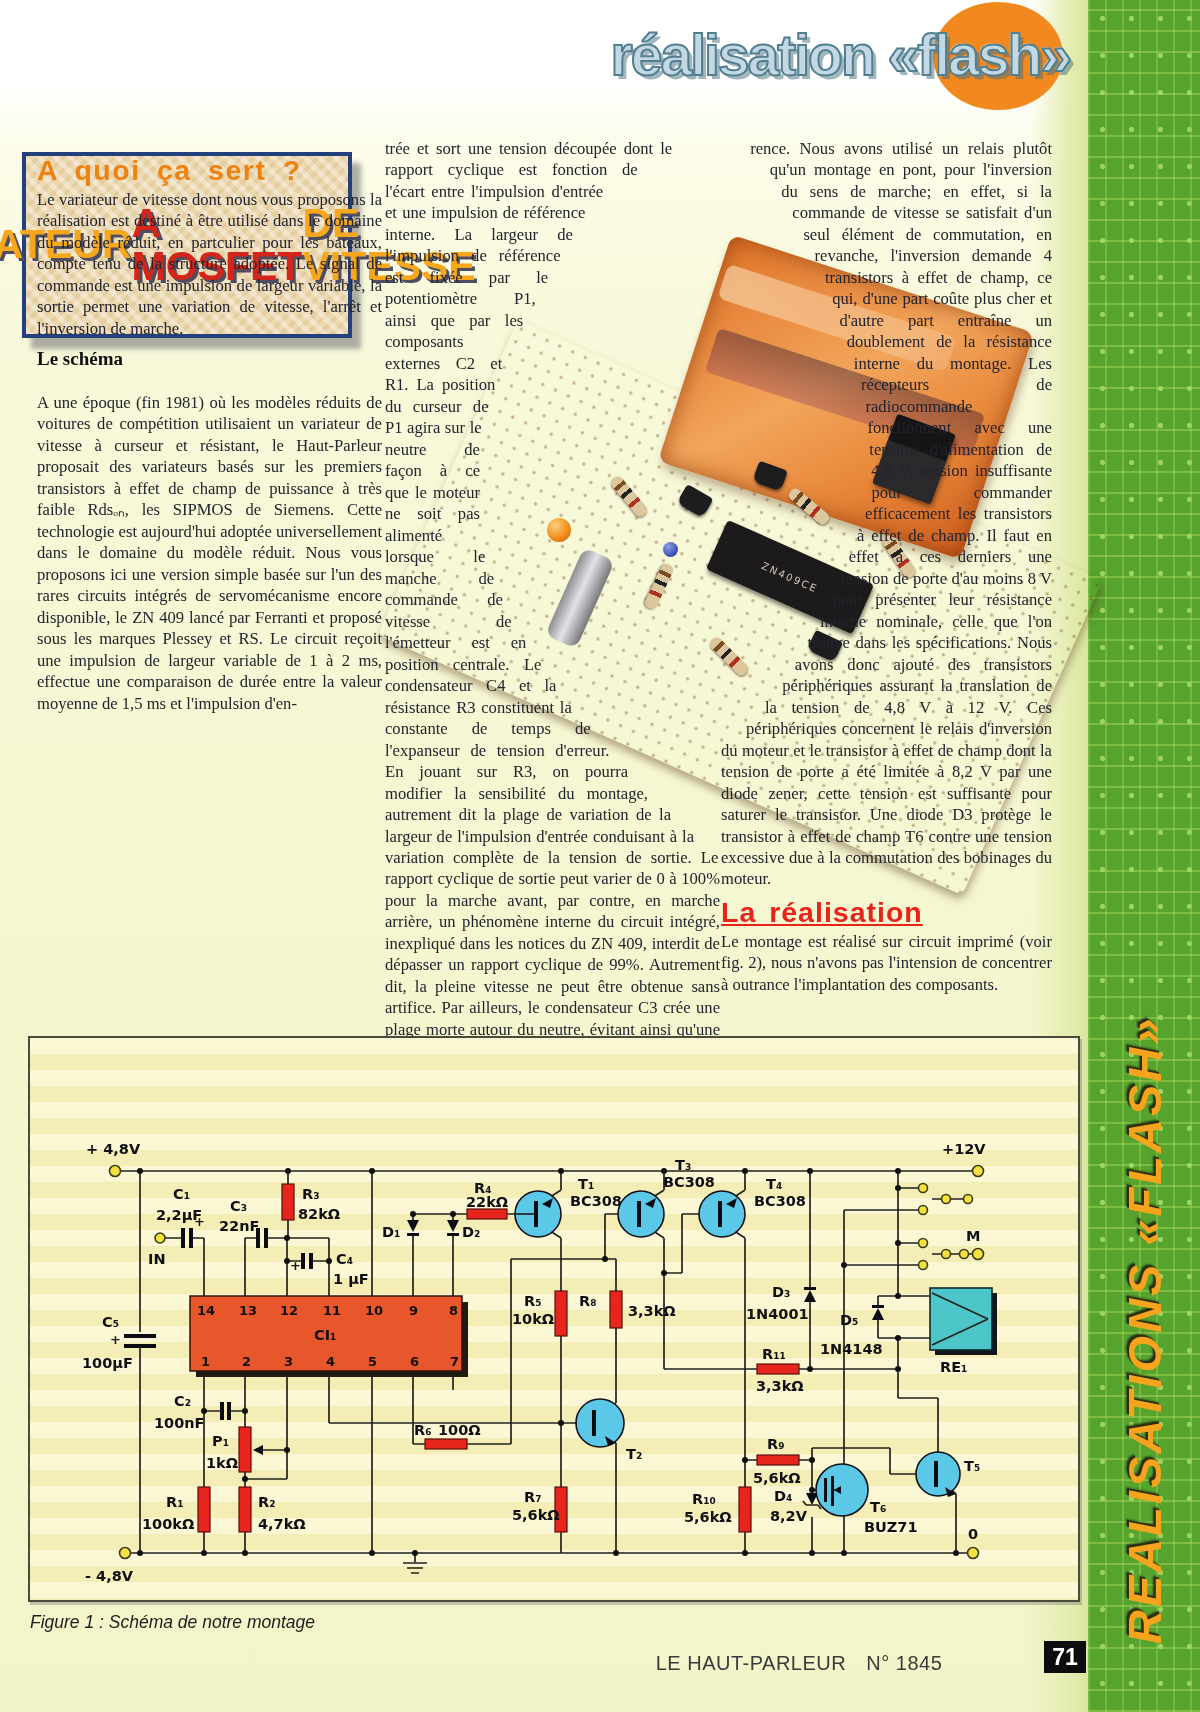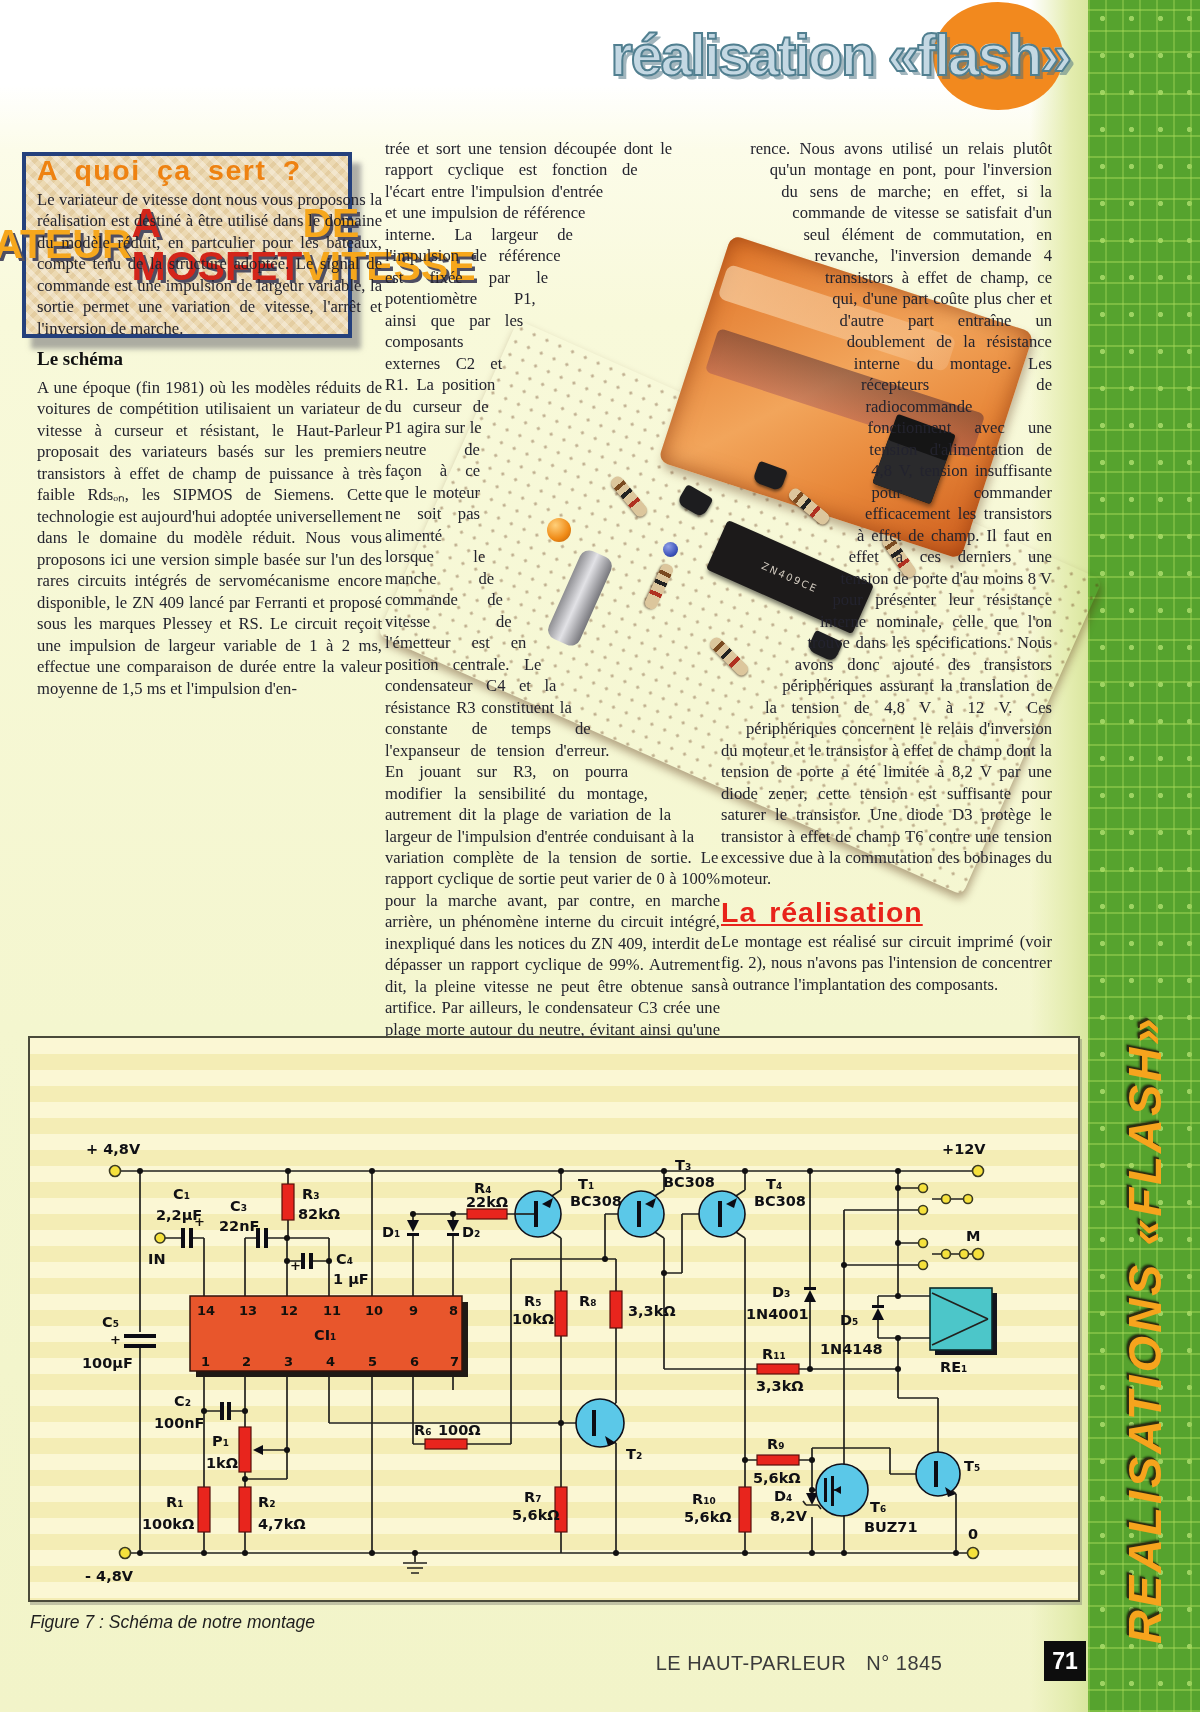--- a/index.html
+++ b/index.html
@@ -44,21 +44,21 @@
   .col{position:absolute;font-size:16.6px;line-height:1.295;color:#23232e;text-align:justify;}
   .col p{margin:0 0 4px 0;}
   .col-left{left:37px;top:152px;width:345px;}
   .col-mid{left:385px;top:138px;width:335px;}
   .col-right{left:721px;top:138px;width:331px;}
   h2.orange, h2.red{font-family:"Liberation Sans",sans-serif;font-weight:800;margin:0;}
   h2.orange{color:#ee8211;font-size:28.5px;letter-spacing:1.5px;word-spacing:7px;}
   h2.red{color:#e8231a;font-size:28.5px;letter-spacing:1px;word-spacing:4px;text-decoration:underline;}
   .h2-top{margin-top:198px;margin-bottom:12px;}
   .h2-mid{margin-top:26px;margin-bottom:10px;line-height:1.08;}
-  h3.sub{font-size:19px;margin:8px 0 5px 0;color:#111;}
+  h3.sub{font-size:19px;margin:8px 0 20px 0;color:#111;}
   .spacer-r{float:right;width:240px;height:470px;margin-top:277px;
     shape-outside:polygon(100% 0%,50% 10%,14% 30%,2% 42%,2% 52%,16% 63%,40% 74%,70% 85%,100% 94%);
     shape-margin:7px;}
   .spacer-l{float:left;width:175px;height:370px;margin-top:228px;
     shape-outside:polygon(0% 0%,25% 8%,55% 25%,78% 45%,82% 58%,60% 75%,30% 90%,0% 100%);
     shape-margin:7px;}
   .h2-real{margin-top:14px;margin-bottom:12px;}
   
   .photo{left:455px;top:250px;width:595px;height:545px;pointer-events:none;}
   .photo > div{position:absolute;}
@@ -93,21 +93,21 @@
   .schem{left:28px;top:1036px;width:1048px;height:562px;border:2px solid #4a4a3a;
     background:repeating-linear-gradient(180deg,#fbf7d4 0 16px,#f4edb5 16px 32px);
     box-shadow:2px 3px 0 rgba(120,120,110,.4);}
   .schem svg{position:absolute;left:0;top:0;}
   
   .caption{left:30px;top:1612px;width:520px;font-family:"Liberation Sans",sans-serif;
     font-style:italic;font-size:17.5px;color:#1e1e1e;}
   .footer{left:560px;top:1652px;width:478px;text-align:center;
     font-family:"Liberation Sans",sans-serif;font-size:20px;color:#3b3b3b;letter-spacing:.5px;}
   .footer .issue{margin-left:14px;}
-  .page-num{left:1044px;top:1641px;width:42px;height:40px;background:#0d0d0d;color:#fff;
+  .page-num{left:1044px;top:1641px;width:42px;height:32px;background:#0d0d0d;color:#fff;
     display:flex;align-items:center;justify-content:center;
     font-family:"Liberation Sans",sans-serif;font-weight:bold;font-size:23px;}
   
   .wire{stroke:#22221e;stroke-width:1.7;fill:none;}
   .res{fill:#e8251d;stroke:#58100a;stroke-width:1.2;}
   .dot{fill:#111;}
   .tj{fill:#5bc8e8;stroke:#10101a;stroke-width:1.6;}
   .bar{fill:#0c0c14;}
   .termc{fill:#f5e13c;stroke:#3a3a22;stroke-width:1.6;}
   .lbl{font-family:"DejaVu Sans",sans-serif;font-weight:bold;font-size:14.5px;fill:#101014;}
@@ -457,18 +457,18 @@
   <text class="lbl" x="740" y="483">8,2V</text>
   <text class="lbl" x="810" y="287">D₅</text>
   <text class="lbl" x="790" y="316">1N4148</text>
   <text class="lbl" x="934" y="433">T₅</text>
   <text class="lbl" x="840" y="474">T₆</text>
   <text class="lbl" x="834" y="494">BUZ71</text>
   <text class="lbl" x="910" y="334">RE₁</text>
 </svg>
 </div>
 
-<div class="abs caption">Figure 7 : Schéma de notre montage</div>
+<div class="abs caption">Figure 1 : Schéma de notre montage</div>
 <div class="abs footer">
   <span>LE HAUT-PARLEUR</span>
   <span class="issue">N° 1845</span>
 </div>
 <div class="abs page-num">71</div>
 
 </body></html>

